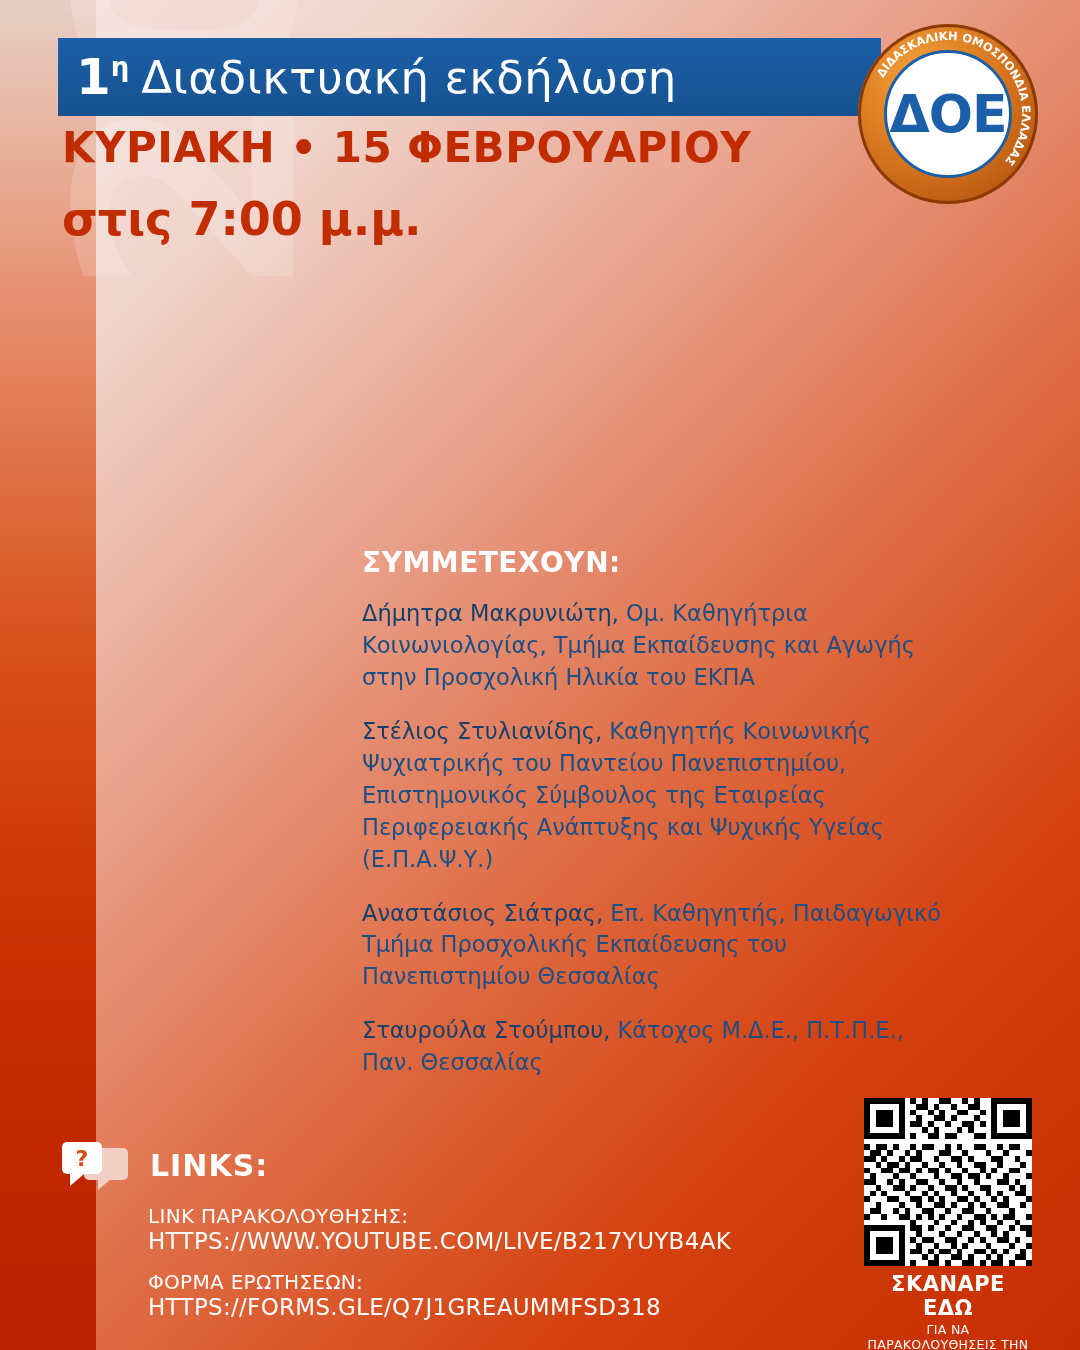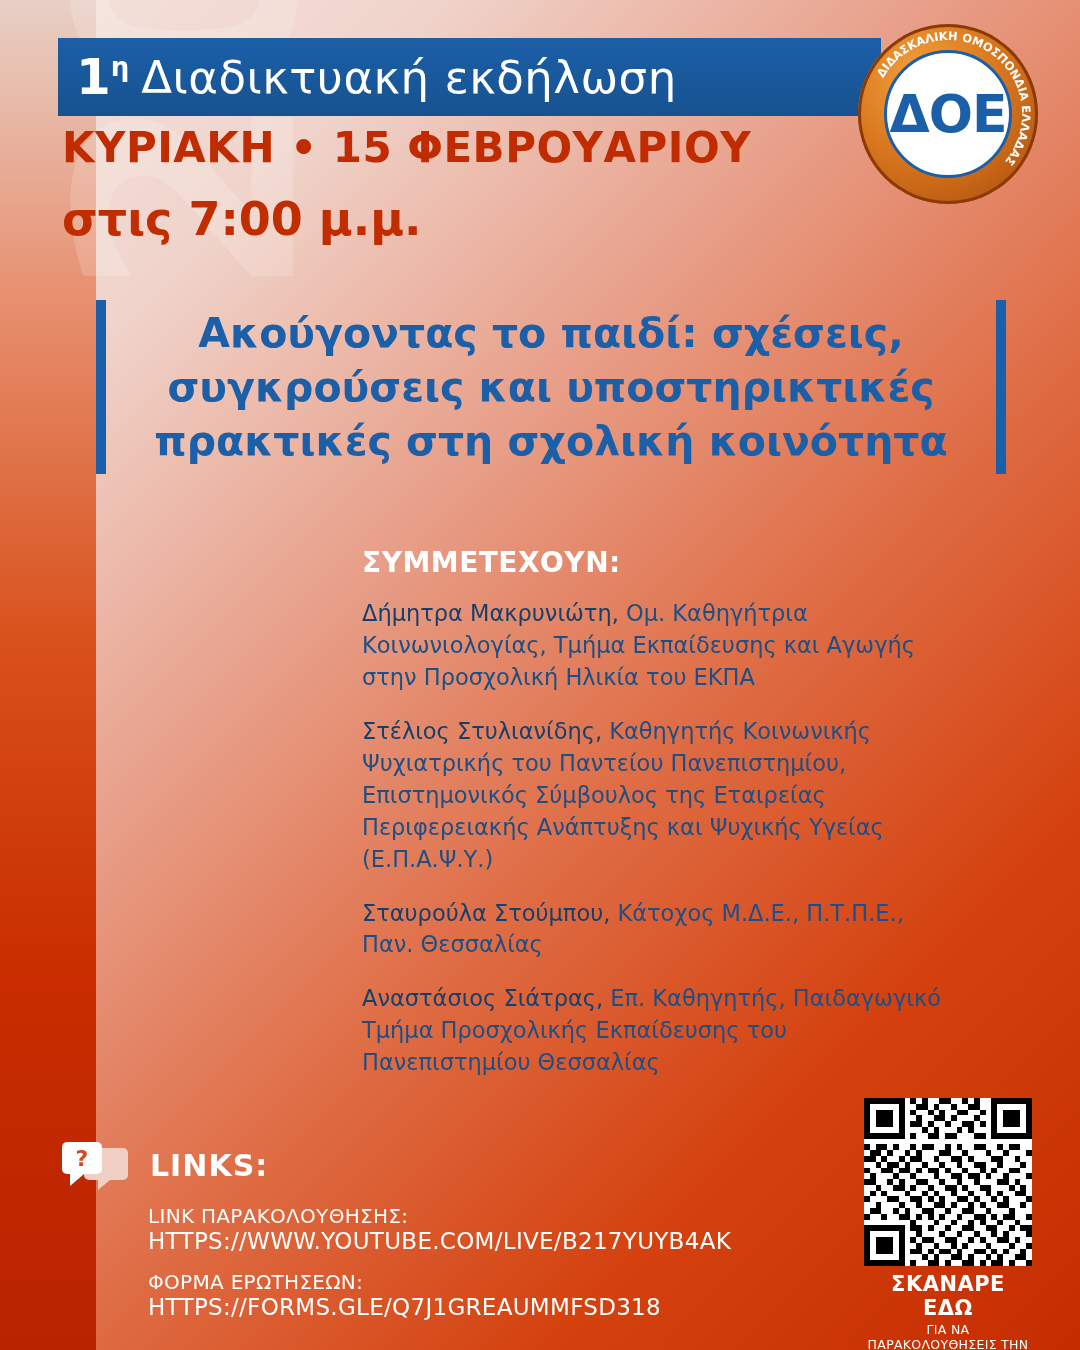--- a/index.html
+++ b/index.html
@@ -154,39 +154,34 @@
         </defs>
       <text font-size="11.5" font-weight="bold" fill="#ffffff" font-family="DejaVu Sans, sans-serif">
         <textPath href="#circ" startOffset="8%">ΔΙΔΑΣΚΑΛΙΚΗ ΟΜΟΣΠΟΝΔΙΑ ΕΛΛΑΔΑΣ</textPath>
       </text>
     </svg>
     <div class="logo-inner">
       <span>ΔΟΕ</span>
     </div>
   </div>
 
-  <div class="title-wrap">
-    <div class="title-bar-left"></div>
-    <div class="title-text">Ακούγοντας το παιδί: σχέσεις, συγκρούσεις και υποστηρικτικές πρακτικές στη σχολική κοινότητα</div>
-    <div class="title-bar-right"></div>
-  </div>
 
   <div class="speakers-head">ΣΥΜΜΕΤΕΧΟΥΝ:</div>
   <div class="speakers">
     <div class="sp">
       <b>Δήμητρα Μακρυνιώτη,</b><span> Ομ. Καθηγήτρια Κοινωνιολογίας, Τμήμα Εκπαίδευσης και Αγωγής στην Προσχολική Ηλικία του ΕΚΠΑ</span>
     </div>
     <div class="sp">
       <b>Στέλιος Στυλιανίδης,</b><span> Καθηγητής Κοινωνικής Ψυχιατρικής του Παντείου Πανεπιστημίου, Επιστημονικός Σύμβουλος της Εταιρείας Περιφερειακής Ανάπτυξης και Ψυχικής Υγείας (Ε.Π.Α.Ψ.Υ.)</span>
     </div>
     <div class="sp">
-      <b>Σταυρούλα Στούμπου,</b><span> Κάτοχος Μ.Δ.Ε., Π.Τ.Π.Ε., Παν. Θεσσαλίας</span>
+      <b>Αναστάσιος Σιάτρας,</b><span> Επ. Καθηγητής, Παιδαγωγικό Τμήμα Προσχολικής Εκπαίδευσης του Πανεπιστημίου Θεσσαλίας</span>
     </div>
     <div class="sp">
-      <b>Αναστάσιος Σιάτρας,</b><span> Επ. Καθηγητής, Παιδαγωγικό Τμήμα Προσχολικής Εκπαίδευσης του Πανεπιστημίου Θεσσαλίας</span>
+      <b>Σταυρούλα Στούμπου,</b><span> Κάτοχος Μ.Δ.Ε., Π.Τ.Π.Ε., Παν. Θεσσαλίας</span>
     </div>
   </div>
 
   <svg class="links-icon" viewBox="0 0 76 62">
     <rect x="26" y="8" width="44" height="32" rx="5" fill="#f2cfc4"></rect>
     <polygon points="40,40 40,50 52,40" fill="#f2cfc4"></polygon>
     <rect x="4" y="2" width="40" height="32" rx="5" fill="#ffffff"></rect>
     <polygon points="12,34 12,46 26,34" fill="#ffffff"></polygon>
     <text x="24" y="26" font-size="22" font-weight="bold" fill="#d6491a" text-anchor="middle" font-family="DejaVu Sans, sans-serif">?</text>
   </svg>

